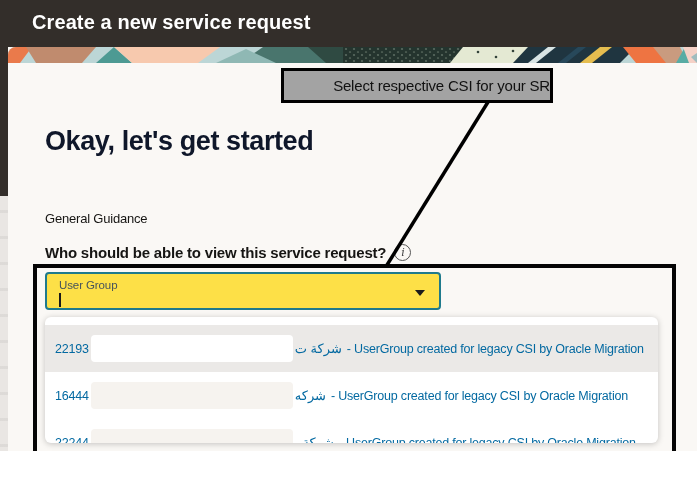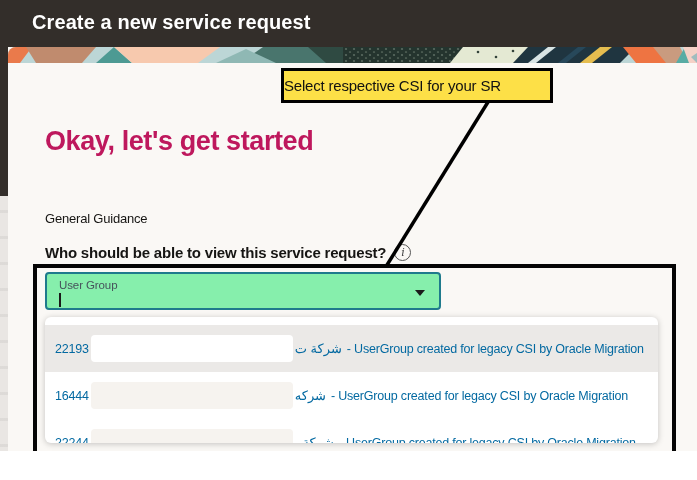--- a/index.html
+++ b/index.html
@@ -24,48 +24,48 @@
   .banner-wrap{
     position:absolute;left:8px;top:47px;width:689px;height:16px;
     border-top-left-radius:8px;overflow:hidden;background:#bcd6d6;
   }
   .banner-wrap svg{display:block;width:100%;height:100%;}
   
   .page{position:absolute;left:8px;top:63px;width:689px;height:417px;background:#faf8f5;}
   
   .callout{
     position:absolute;left:281px;top:68px;width:272px;height:35px;
-    background:#fde047;border:3px solid #000000;box-sizing:border-box;
-    display:flex;align-items:center;justify-content:flex-start;z-index:6;
+    background:#a3a3a3;border:3px solid #000000;box-sizing:border-box;
+    display:flex;align-items:center;justify-content:flex-end;z-index:6;
   }
   .callout-text{font-size:15px;color:#111111;letter-spacing:-0.2px;}
   .connector{position:absolute;left:0;top:0;width:697px;height:480px;pointer-events:none;z-index:5;}
   
   .h-started{
-    position:absolute;left:45px;top:126px;color:#be185d;
+    position:absolute;left:45px;top:126px;color:#0f172a;
     font-size:27px;font-weight:bold;letter-spacing:-0.4px;
   }
   .q-issue{position:absolute;left:45px;top:188px;color:#161513;font-size:15px;font-weight:bold;letter-spacing:-0.2px;}
   .a-issue{position:absolute;left:45px;top:211px;color:#161513;font-size:13px;letter-spacing:-0.2px;}
   .q-view{position:absolute;left:45px;top:244px;color:#161513;font-size:15px;font-weight:bold;letter-spacing:-0.2px;display:flex;align-items:center;gap:8px;}
   .info-icon{
     width:17px;height:17px;border:1.6px solid #545454;border-radius:50%;box-sizing:border-box;
     display:inline-flex;align-items:center;justify-content:center;
     font-family:"DejaVu Serif",serif;font-style:italic;font-weight:normal;
     font-size:11px;color:#444444;line-height:1;flex:0 0 auto;
   }
   
   .anno-rect{
     position:absolute;left:33px;top:264px;width:643px;height:205px;
     border:4px solid #050505;box-sizing:border-box;z-index:4;pointer-events:none;
   }
   
   .combo{
     position:absolute;left:45px;top:272px;width:396px;height:38px;box-sizing:border-box;
-    background:#86efac;border:2px solid #1f7a8c;border-radius:4px;z-index:3;
+    background:#fde047;border:2px solid #1f7a8c;border-radius:4px;z-index:3;
   }
   .combo-label{position:absolute;left:12px;top:5px;font-size:11.5px;color:#46535b;letter-spacing:-0.1px;}
   .combo-cursor{position:absolute;left:12px;top:19px;width:1.5px;height:14px;background:#1a1a1a;}
   .combo-input{
     position:absolute;left:10px;top:17px;width:340px;height:17px;border:none;outline:none;
     background:transparent;font-size:13px;color:#161513;padding:0;
   }
   .combo-caret{
     position:absolute;right:14px;top:16px;width:0;height:0;cursor:pointer;
     border-left:5px solid transparent;border-right:5px solid transparent;border-top:6px solid #1b1b1b;

